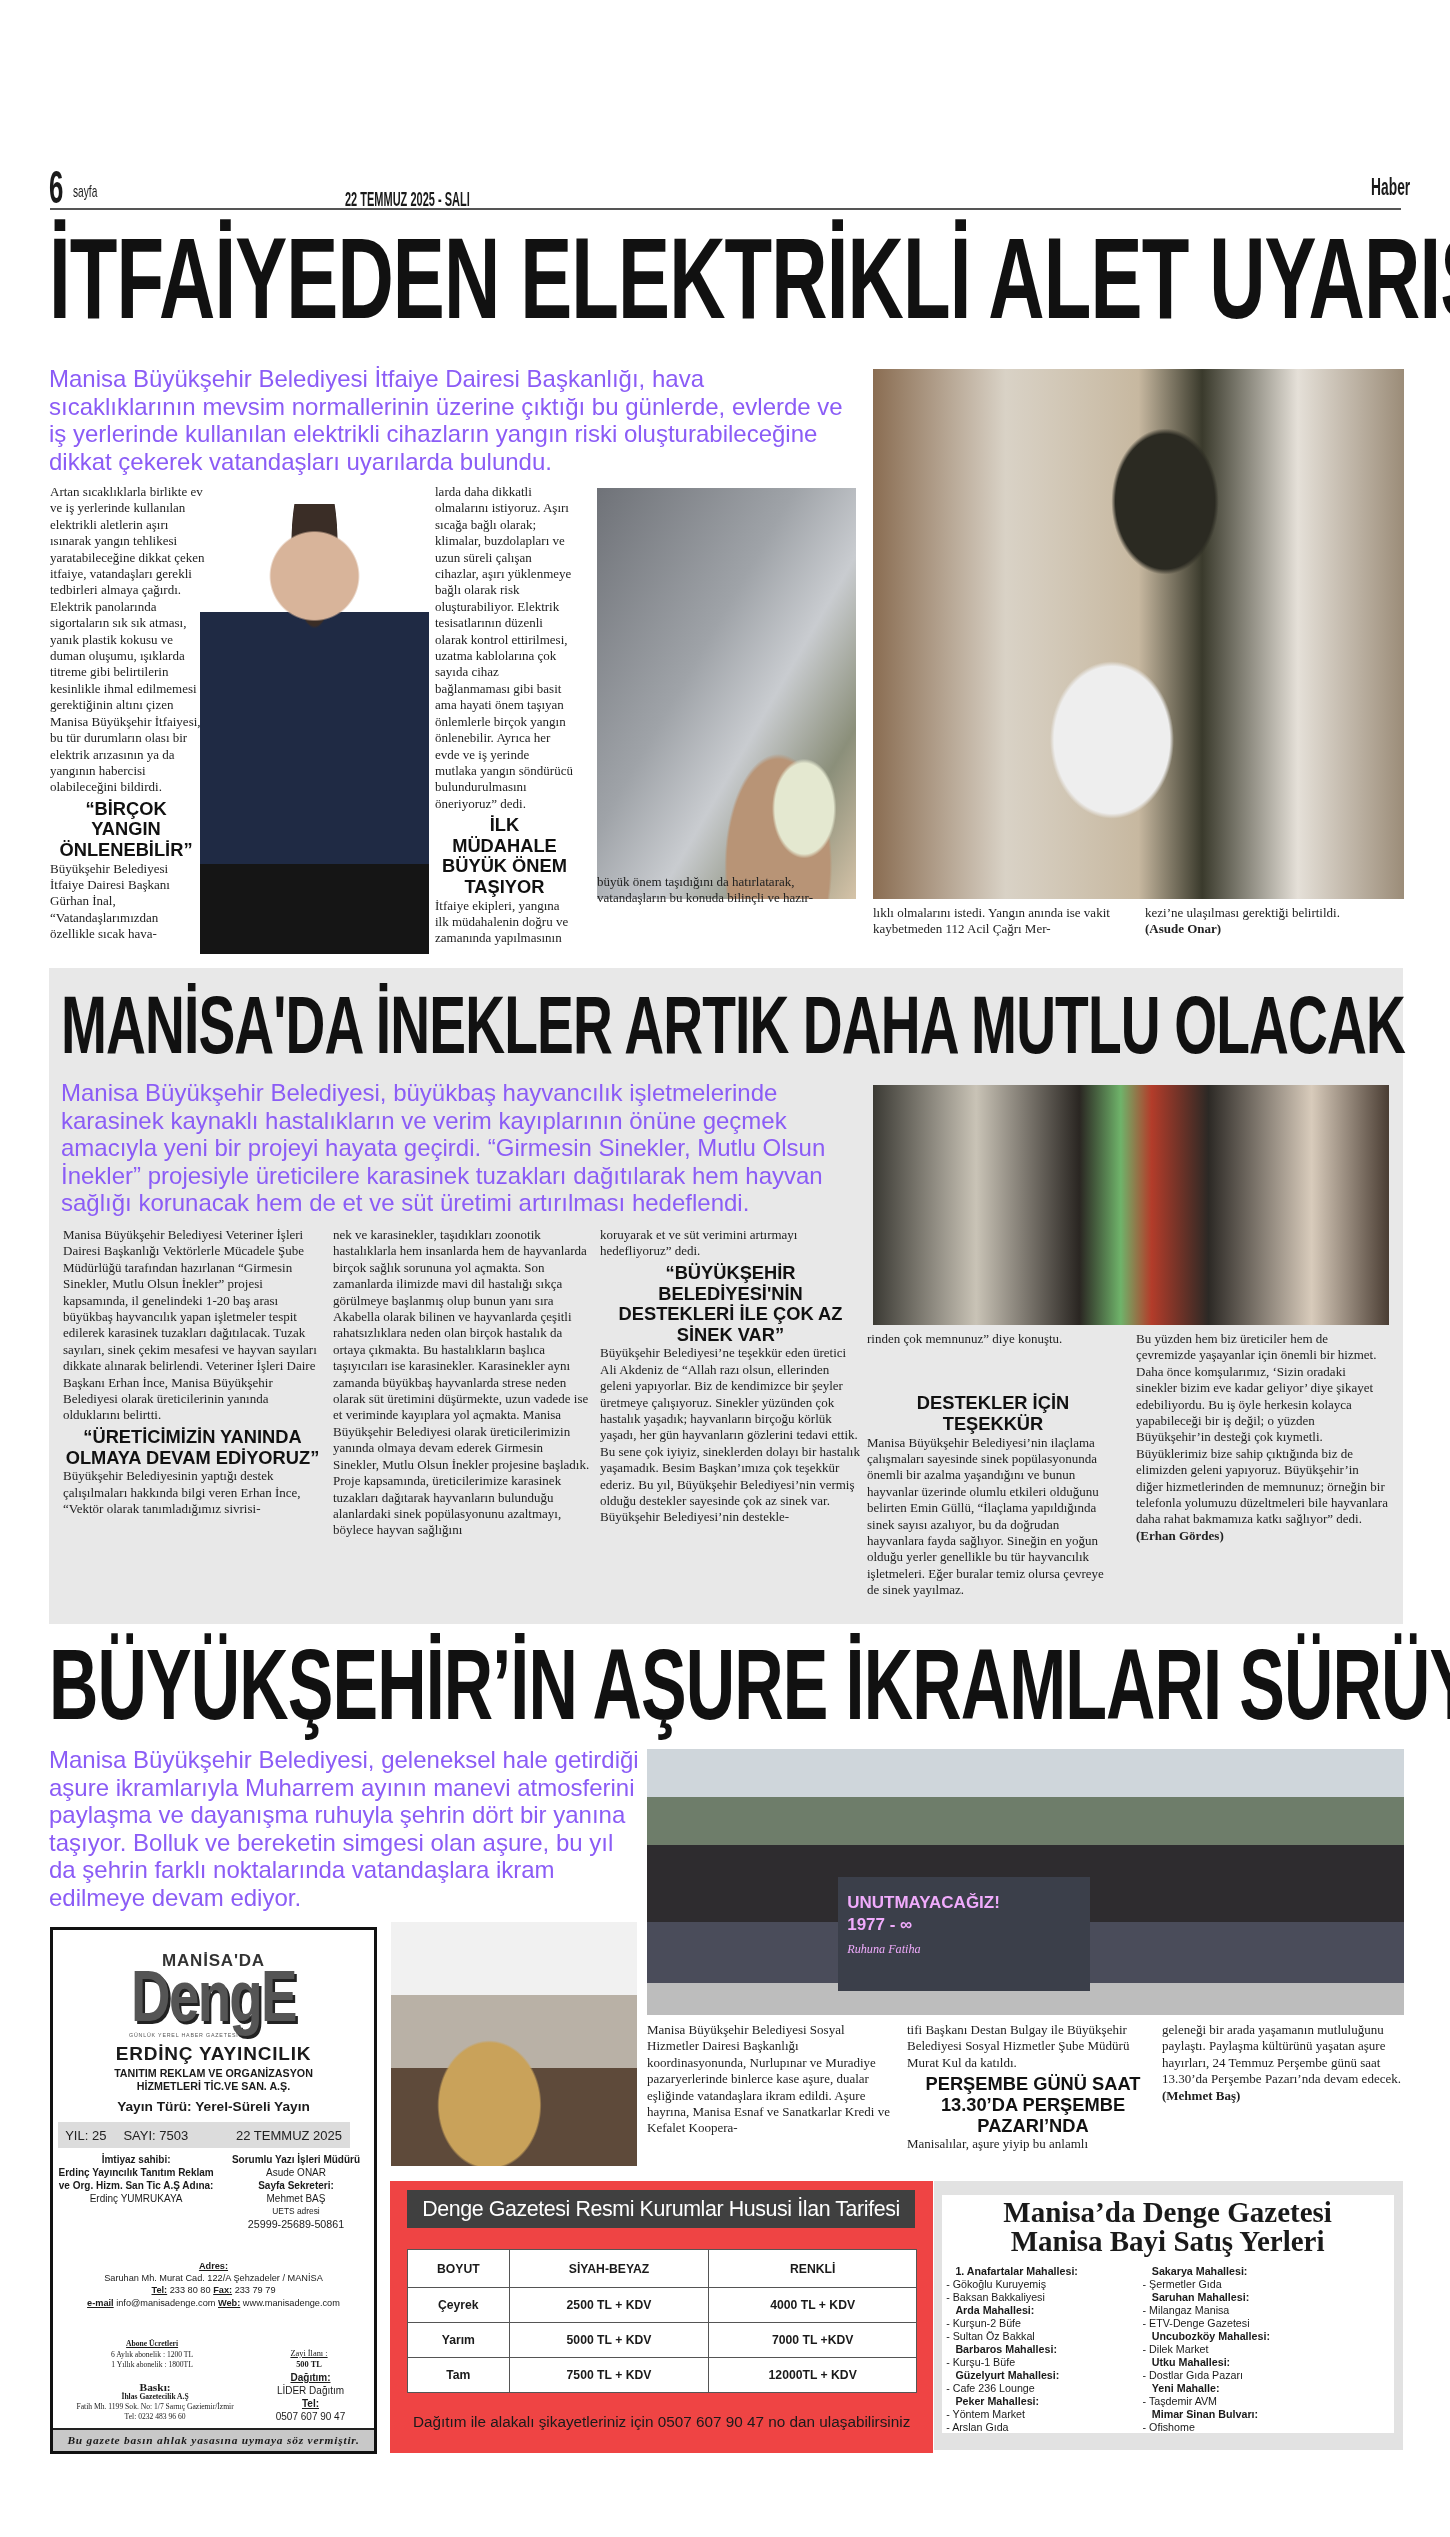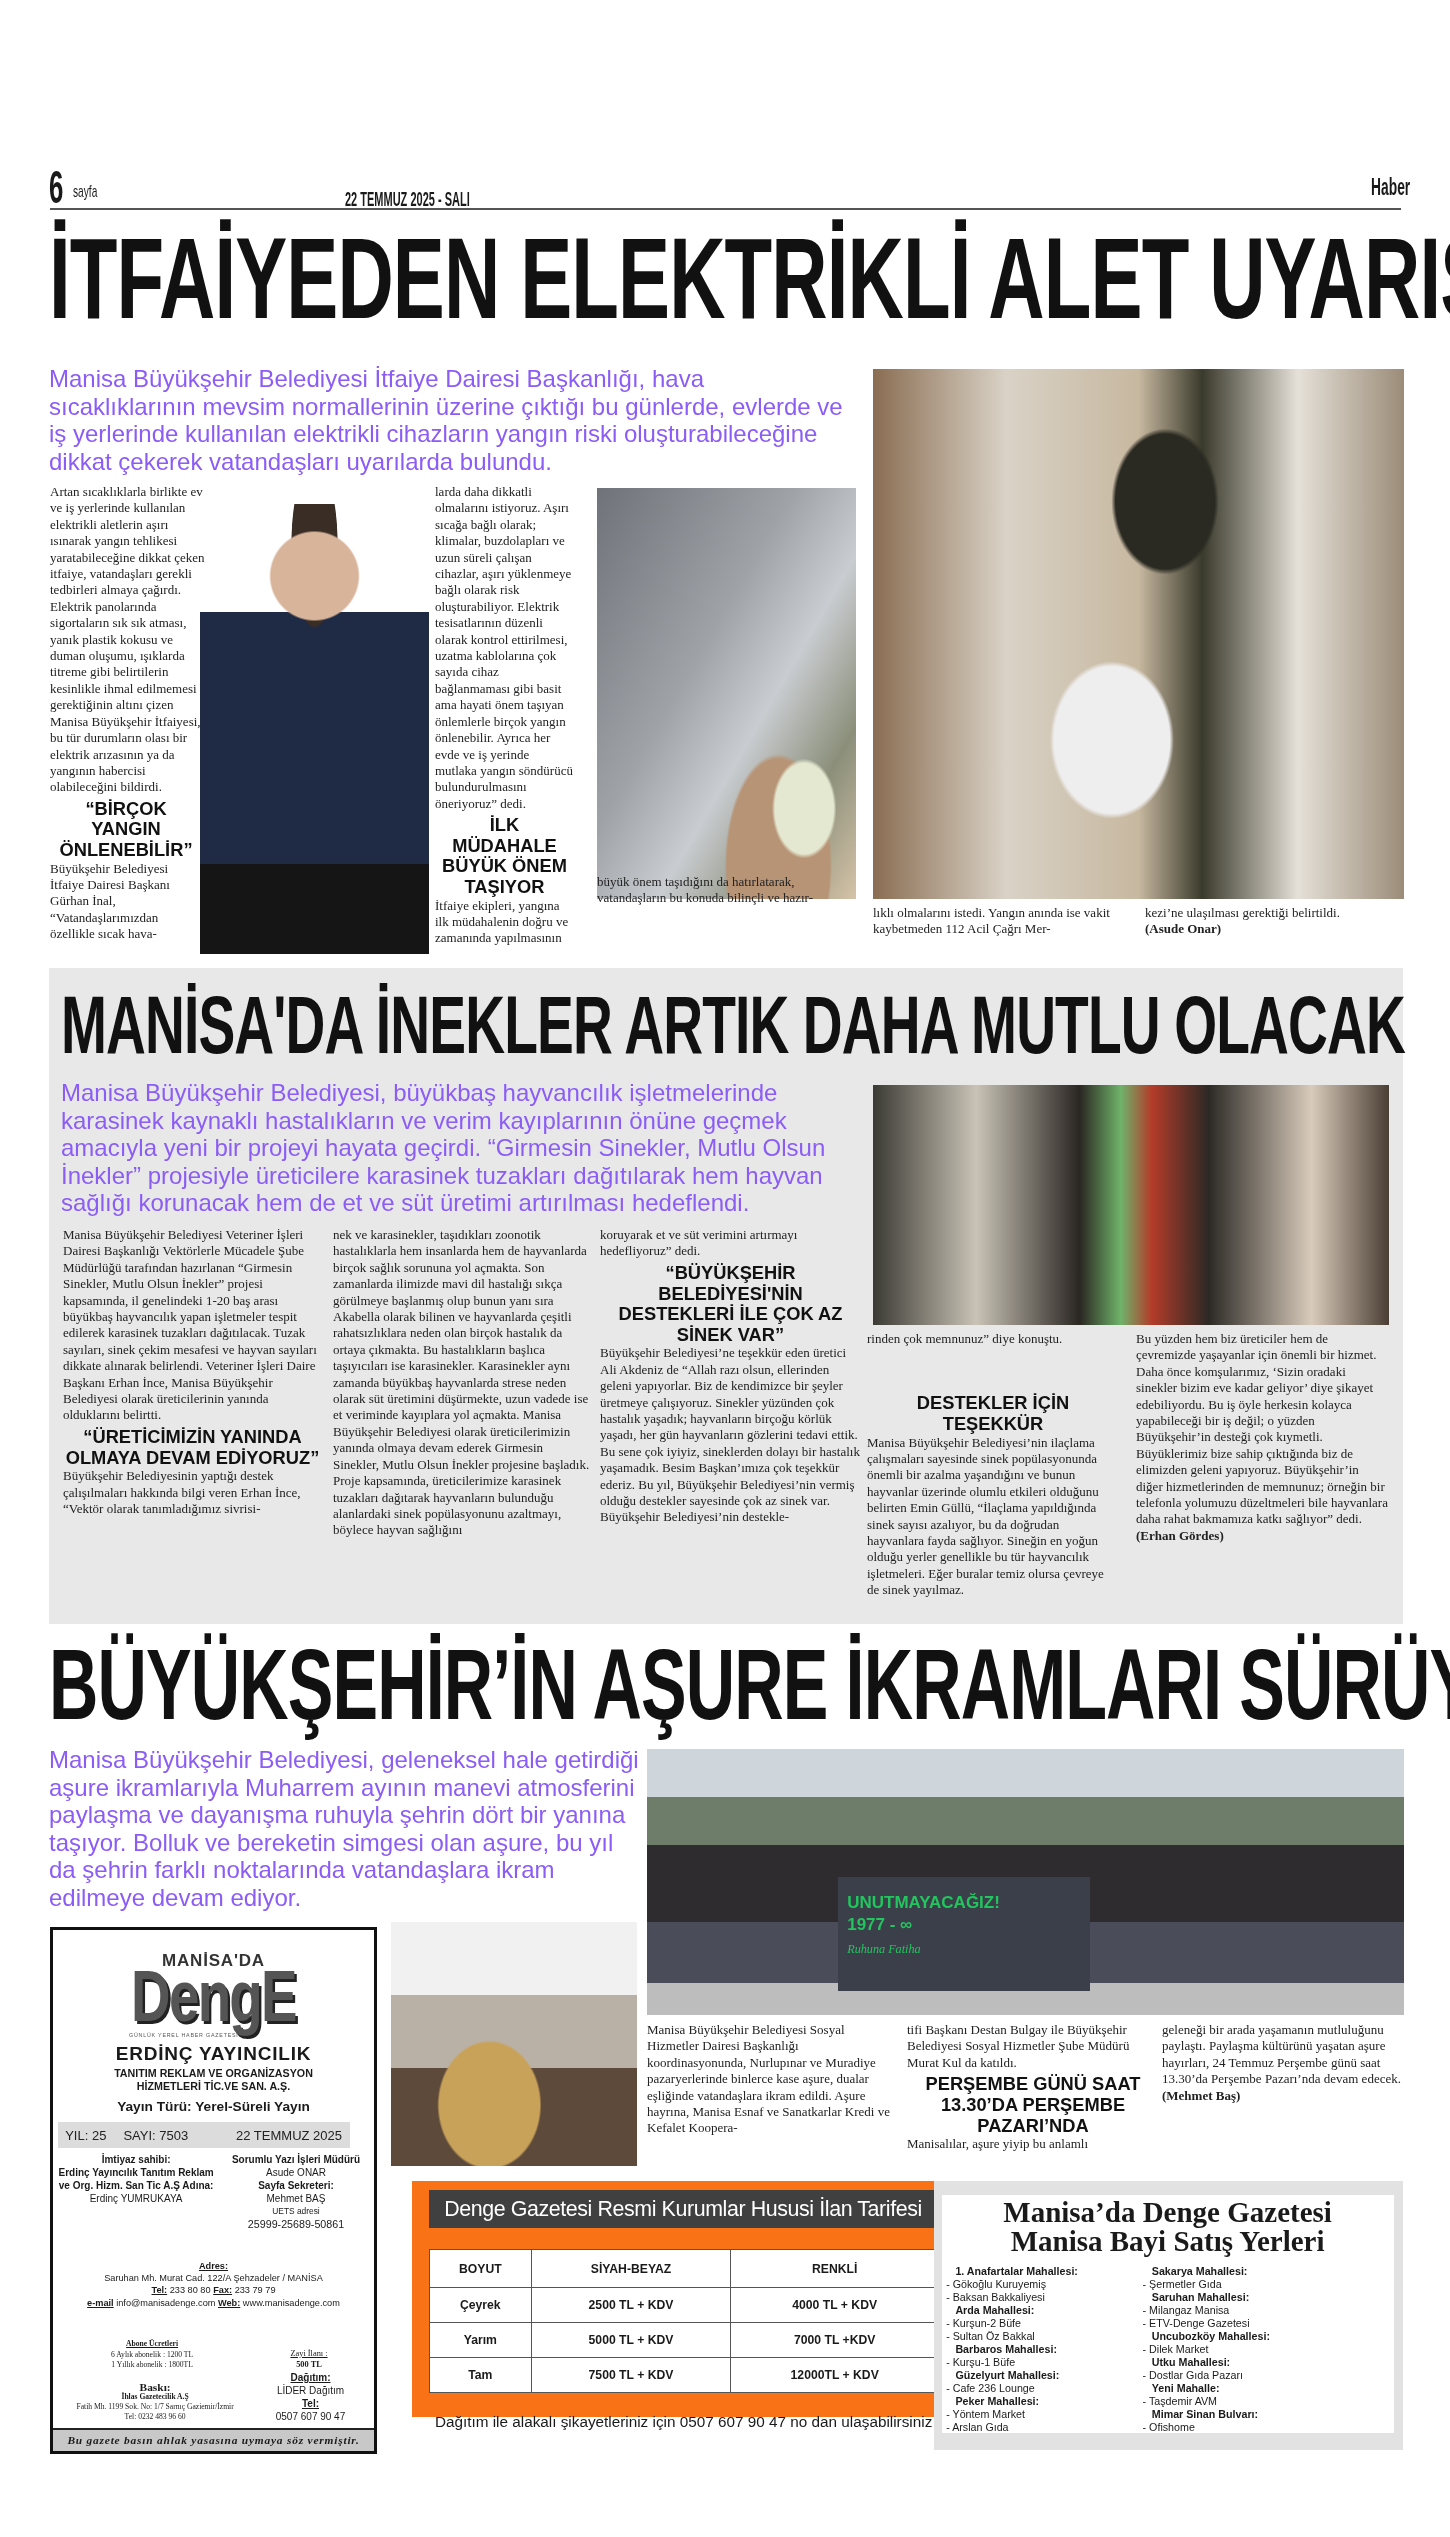--- a/index.html
+++ b/index.html
@@ -71,21 +71,21 @@
   .mh-left b, .mh-right b { display: block; }
   .mh-center { left: 0; width: 100%; text-align: center; font-family: "Liberation Sans", sans-serif; font-size: 9.2px; line-height: 12.2px; }
   .u { text-decoration: underline; font-weight: 700; }
   #mh-sub { left: 7.6px; top: 409px; width: 183px; text-align: center; font-family: "Liberation Serif", serif; font-size: 7.6px; line-height: 10.7px; }
   #mh-zayi { left: 214px; top: 418px; width: 84px; text-align: center; font-family: "Liberation Serif", serif; font-size: 8.4px; line-height: 11.4px; }
   #mh-print { left: 3.1px; top: 452px; width: 198px; text-align: center; font-family: "Liberation Serif", serif; font-size: 7.6px; line-height: 10px; }
   #mh-dist { left: 208px; top: 441px; width: 99px; text-align: center; font-family: "Liberation Sans", sans-serif; font-size: 10px; line-height: 13px; }
   #mh-footer { left: 0; bottom: 0; width: 100%; height: 23px; background: #c8c8c8; border-top: 2.3px solid #222; text-align: center; font-family: "Liberation Serif", serif; font-style: italic; font-weight: 700; font-size: 11.4px; line-height: 20.6px; letter-spacing: 0.8px; }
 
   
-  #rates-panel { left: 412px; top: 2181px; width: 543px; height: 236px; background: #f97316; }
+  #rates-panel { left: 390px; top: 2181px; width: 543px; height: 272px; background: #ef4444; }
   #rates-title { left: 17px; top: 9.2px; width: 508px; height: 38px; background: #404040; color: #fff; font-family: "Liberation Sans", sans-serif; font-size: 21.4px; line-height: 38px; text-align: center; letter-spacing: -0.4px; }
   #rates-table { left: 17px; top: 53px; width: 510px; border-collapse: collapse; background: #fff; font-family: "Liberation Sans", sans-serif; font-weight: 700; font-size: 12.2px; margin-top: 15px; }
   #rates-table td, #rates-table th { border: 1.5px solid #555; text-align: center; height: 35px; }
   #rates-table th { height: 38px; }
   #rates-note { left: 7.6px; top: 232px; width: 528px; text-align: center; font-family: "Liberation Sans", sans-serif; font-size: 15.3px; }
 
   
   #sales-panel { left: 934px; top: 2181px; width: 469px; height: 269px; background: #e2e2e2; }
   #sales-inner { left: 7.6px; top: 13.7px; width: 452px; height: 238px; background: #fff; }
   #sales-title { left: 0; top: 3.1px; width: 100%; text-align: center; font-family: "Liberation Serif", serif; font-weight: 700; font-size: 29px; line-height: 29px; }
@@ -157,21 +157,21 @@
   <p>Manisa Büyükşehir Belediyesi’nin ilaçlama çalışmaları sayesinde sinek popülasyonunda önemli bir azalma yaşandığını ve bunun hayvanlar üzerinde olumlu etkileri olduğunu belirten Emin Güllü, “İlaçlama yapıldığında sinek sayısı azalıyor, bu da doğrudan hayvanlara fayda sağlıyor. Sineğin en yoğun olduğu yerler genellikle bu tür hayvancılık işletmeleri. Eğer buralar temiz olursa çevreye de sinek yayılmaz.</p>
 </div>
 <div class="abs body" id="s2-col5">
   <p>Bu yüzden hem biz üreticiler hem de çevremizde yaşayanlar için önemli bir hizmet. Daha önce komşularımız, ‘Sizin oradaki sinekler bizim eve kadar geliyor’ diye şikayet edebiliyordu. Bu iş öyle herkesin kolayca yapabileceği bir iş değil; o yüzden Büyükşehir’in desteği çok kıymetli. Büyüklerimiz bize sahip çıktığında biz de elimizden geleni yapıyoruz. Büyükşehir’in diğer hizmetlerinden de memnunuz; örneğin bir telefonla yolumuzu düzeltmeleri bile hayvanlara daha rahat bakmamıza katkı sağlıyor” dedi.</p>
   <p class="byline">(Erhan Gördes)</p>
 </div>
 
 <div class="abs headline" id="s3-headline">BÜYÜKŞEHİR’İN AŞURE İKRAMLARI SÜRÜYOR</div>
 <div class="abs lead" id="s3-lead">Manisa Büyükşehir Belediyesi, geleneksel hale getirdiği aşure ikramlarıyla Muharrem ayının manevi atmosferini paylaşma ve dayanışma ruhuyla şehrin dört bir yanına taşıyor. Bolluk ve bereketin simgesi olan aşure, bu yıl da şehrin farklı noktalarında vatandaşlara ikram edilmeye devam ediyor.</div>
 <div class="abs photo ph-crowd" id="s3-photo-crowd">
-  <div class="abs" style="left:191px;top:128px;width:252px;height:114px;background:#3b3f4a;color:#22c55e;padding:15.3px 9.2px;font-family:'Liberation Sans',sans-serif;">
+  <div class="abs" style="left:191px;top:128px;width:252px;height:114px;background:#3b3f4a;color:#f0abfc;padding:15.3px 9.2px;font-family:'Liberation Sans',sans-serif;">
     <div style="font-weight:700;font-size:17px;width:122px;line-height:21.4px">UNUTMAYACAĞIZ! 1977 - ∞</div>
     <div style="font-family:'Liberation Serif',serif;font-style:italic;font-size:12.2px;margin-top:7px">Ruhuna Fatiha</div>
   </div>
 </div>
 <div class="abs photo ph-cook" id="s3-photo-cook"></div>
 
 <div class="abs body" id="s3-col1">Manisa Büyükşehir Belediyesi Sosyal Hizmetler Dairesi Başkanlığı koordinasyonunda, Nurlupınar ve Muradiye pazaryerlerinde binlerce kase aşure, dualar eşliğinde vatandaşlara ikram edildi. Aşure hayrına, Manisa Esnaf ve Sanatkarlar Kredi ve Kefalet Koopera-</div>
 <div class="abs body" id="s3-col2">
   <p>tifi Başkanı Destan Bulgay ile Büyükşehir Belediyesi Sosyal Hizmetler Şube Müdürü Murat Kul da katıldı.</p>
   <p class="subhead" style="margin-top:3.1px">PERŞEMBE GÜNÜ SAAT 13.30’DA PERŞEMBE PAZARI’NDA</p>

